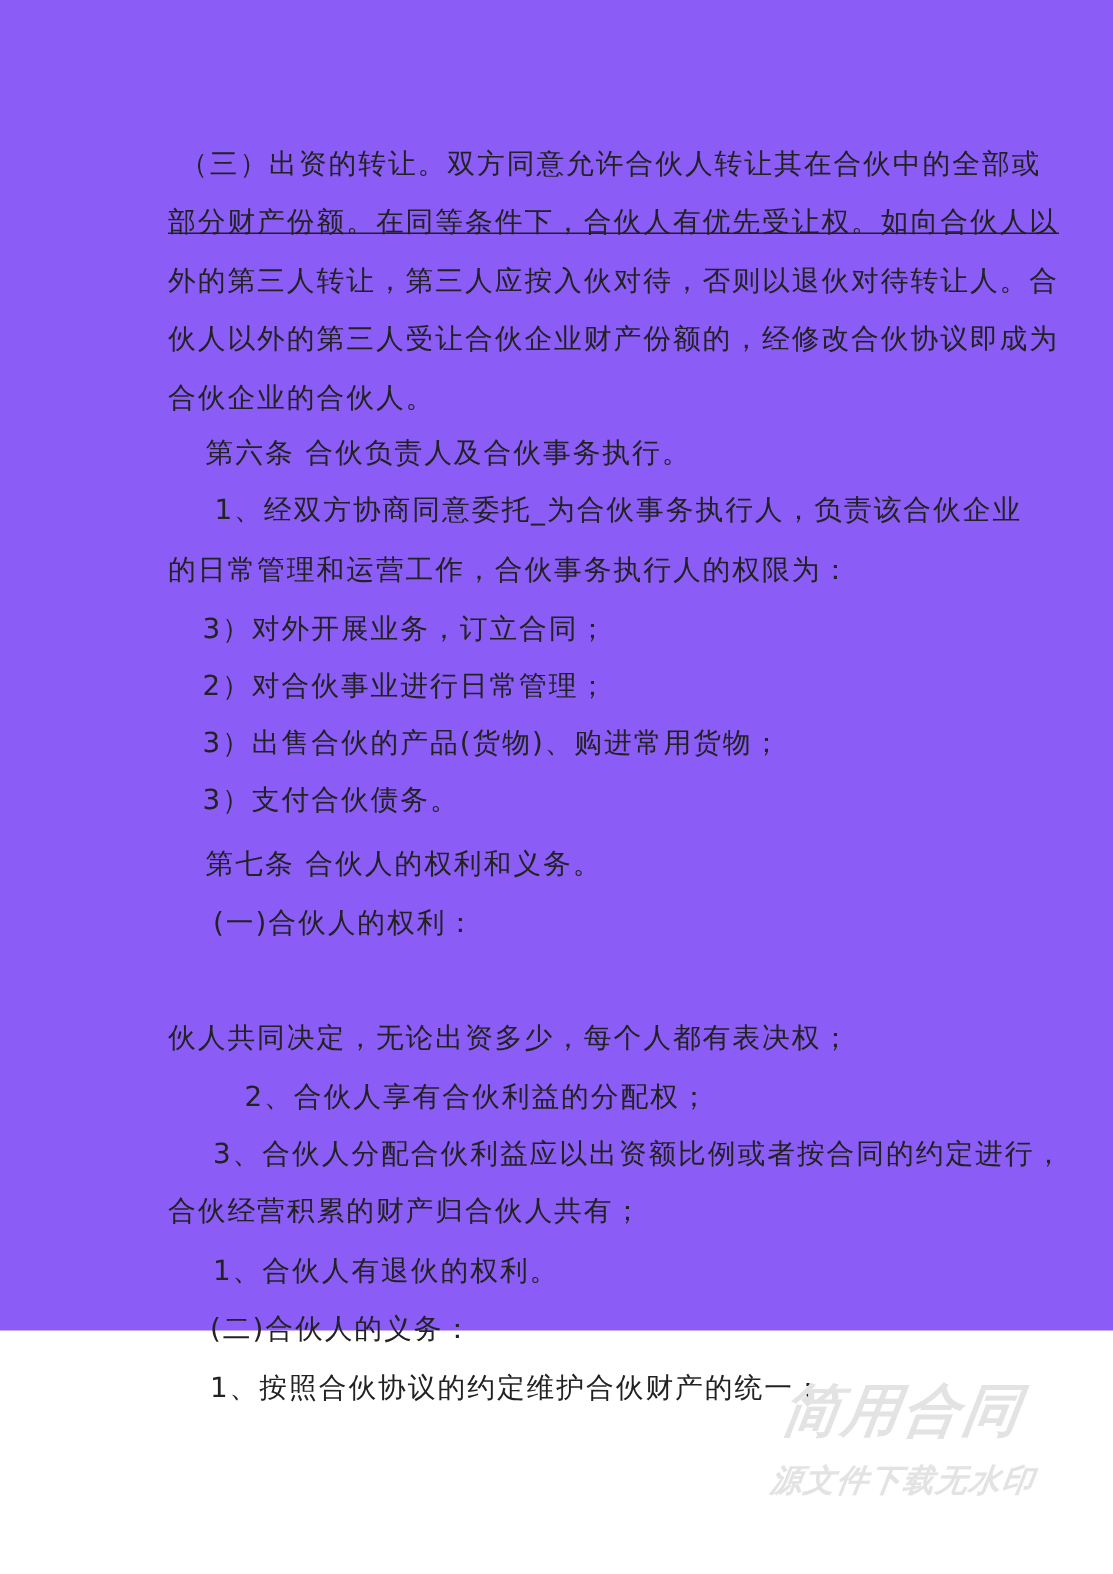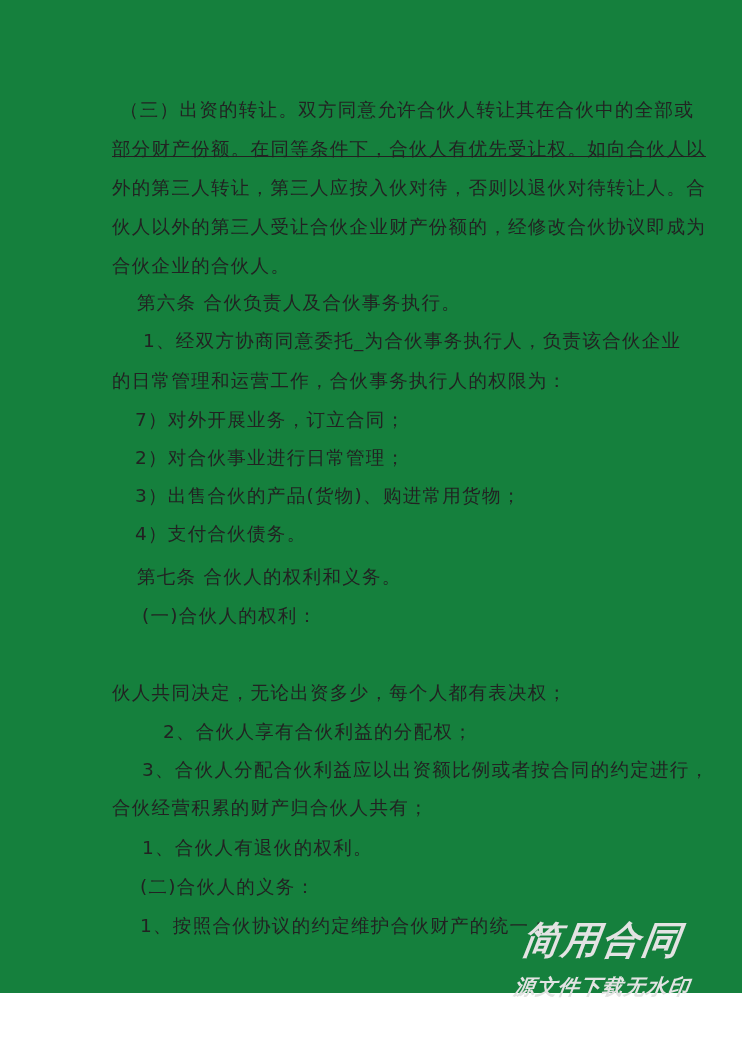--- a/index.html
+++ b/index.html
@@ -12,22 +12,22 @@
       height: 1049px;
       position: relative;
       overflow: hidden;
       font-family: "DejaVu Sans", "Liberation Sans", sans-serif;
       color: #1e1e1e;
     }
     .page {
       position: absolute;
       left: 0; top: 0;
       width: 742px;
-      height: 993px;
-      background: #15803d;
+      height: 887px;
+      background: #8b5cf6;
     }
     .line {
       position: absolute;
       font-size: 18.5px;
       line-height: 24px;
       white-space: nowrap;
       letter-spacing: 1.3px;
       color: #222222;
     }
     .watermark {
@@ -60,24 +60,24 @@
 
 <div class="page">
   <div class="line" style="left:120px;top:98px;">（三）出资的转让。双方同意允许合伙人转让其在合伙中的全部或</div>
   <div class="line" style="left:112px;top:137px;text-decoration:underline;">部分财产份额。在同等条件下，合伙人有优先受让权。如向合伙人以</div>
   <div class="line" style="left:112px;top:176px;">外的第三人转让，第三人应按入伙对待，否则以退伙对待转让人。合</div>
   <div class="line" style="left:112px;top:215px;">伙人以外的第三人受让合伙企业财产份额的，经修改合伙协议即成为</div>
   <div class="line" style="left:112px;top:254px;">合伙企业的合伙人。</div>
   <div class="line" style="left:137px;top:291px;">第六条 合伙负责人及合伙事务执行。</div>
   <div class="line" style="left:143px;top:329px;">1、经双方协商同意委托_为合伙事务执行人，负责该合伙企业</div>
   <div class="line" style="left:112px;top:369px;">的日常管理和运营工作，合伙事务执行人的权限为：</div>
-  <div class="line" style="left:135px;top:408px;">7）对外开展业务，订立合同；</div>
+  <div class="line" style="left:135px;top:408px;">3）对外开展业务，订立合同；</div>
   <div class="line" style="left:135px;top:446px;">2）对合伙事业进行日常管理；</div>
   <div class="line" style="left:135px;top:484px;">3）出售合伙的产品(货物)、购进常用货物；</div>
-  <div class="line" style="left:135px;top:522px;">4）支付合伙债务。</div>
+  <div class="line" style="left:135px;top:522px;">3）支付合伙债务。</div>
   <div class="line" style="left:137px;top:565px;">第七条 合伙人的权利和义务。</div>
   <div class="line" style="left:142px;top:604px;">(一)合伙人的权利：</div>
   <div class="line" style="left:112px;top:681px;text-align:center;">伙人共同决定，无论出资多少，每个人都有表决权；</div>
   <div class="line" style="left:142px;top:720px;margin-left:21px;">2、合伙人享有合伙利益的分配权；</div>
   <div class="line" style="left:142px;top:758px;">3、合伙人分配合伙利益应以出资额比例或者按合同的约定进行，</div>
   <div class="line" style="left:112px;top:796px;">合伙经营积累的财产归合伙人共有；</div>
   <div class="line" style="left:142px;top:836px;">1、合伙人有退伙的权利。</div>
   <div class="line" style="left:140px;top:875px;">(二)合伙人的义务：</div>
   <div class="line" style="left:140px;top:914px;">1、按照合伙协议的约定维护合伙财产的统一；</div>
 

